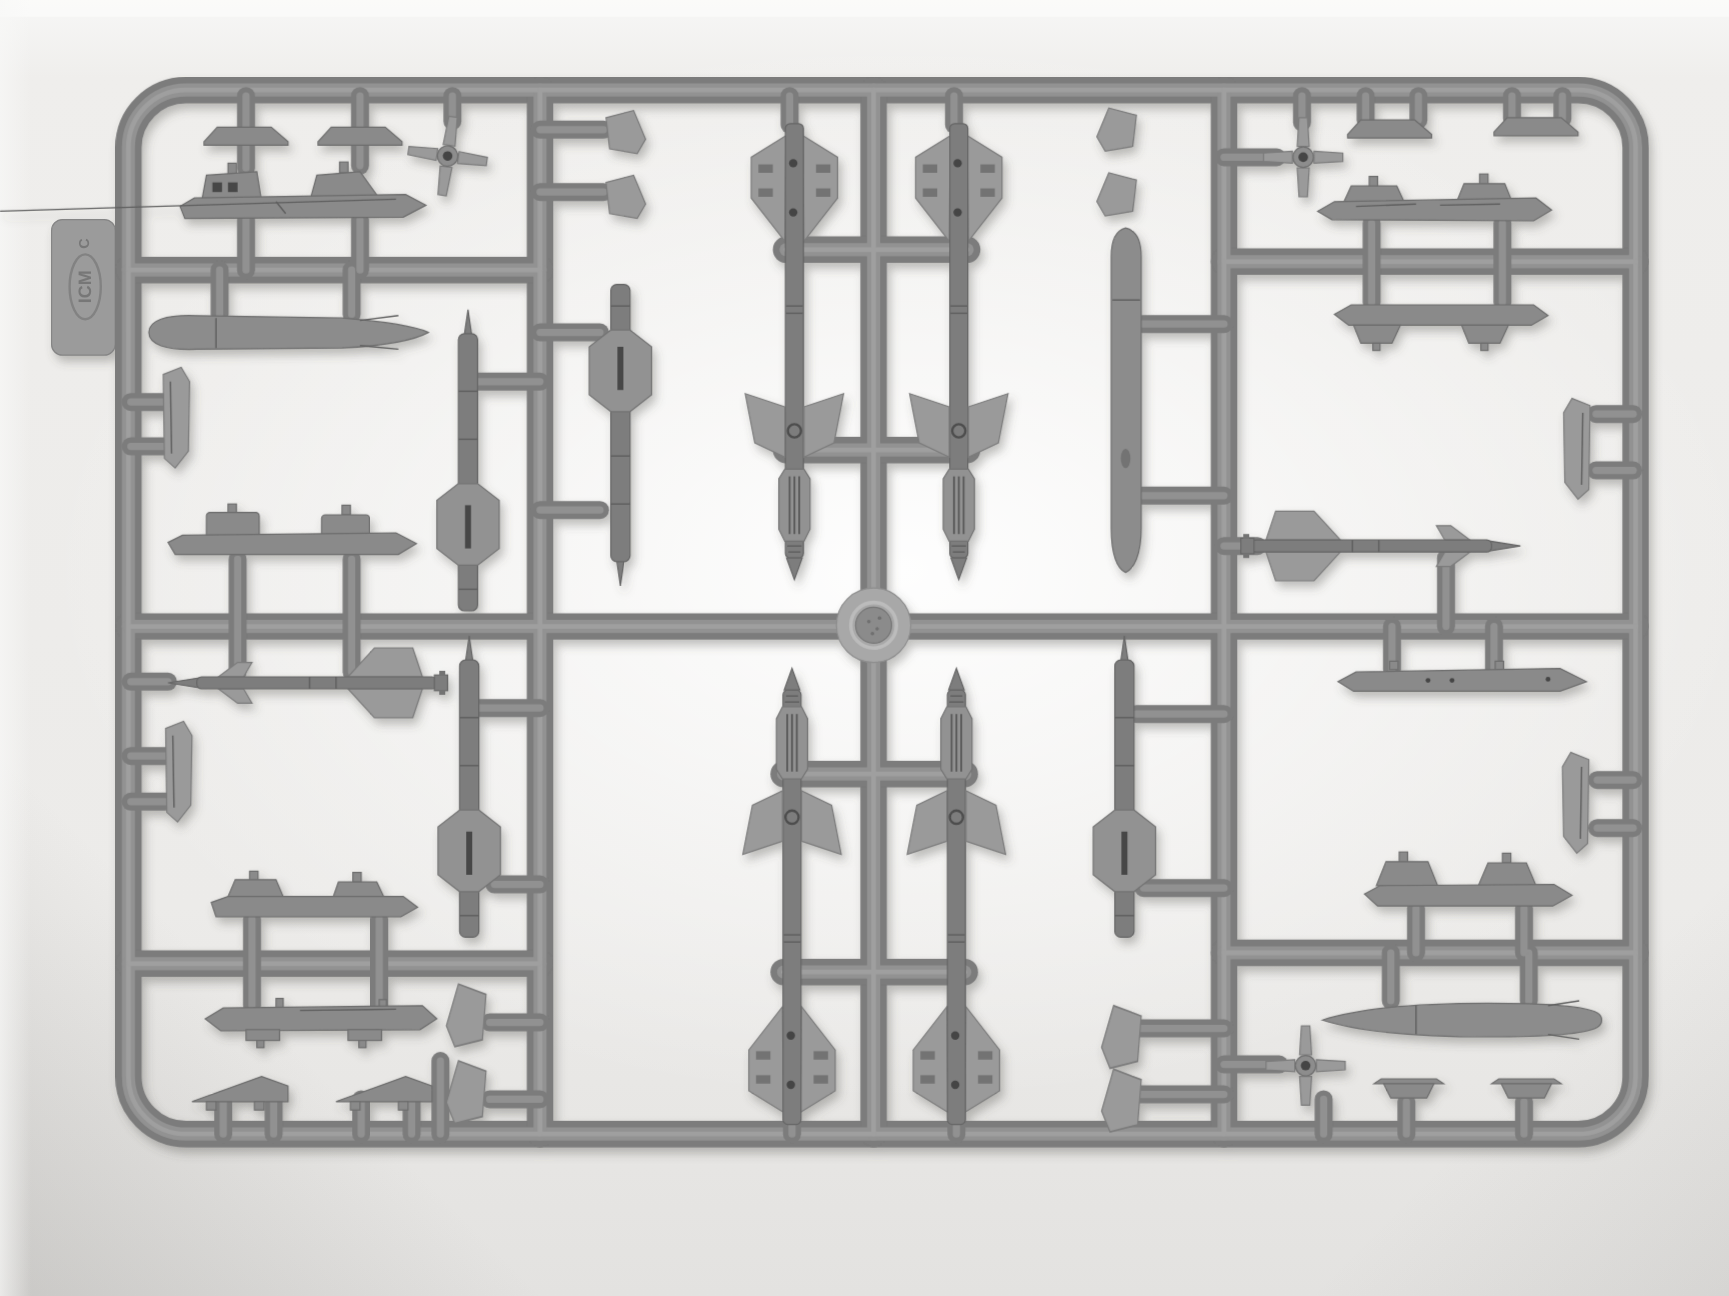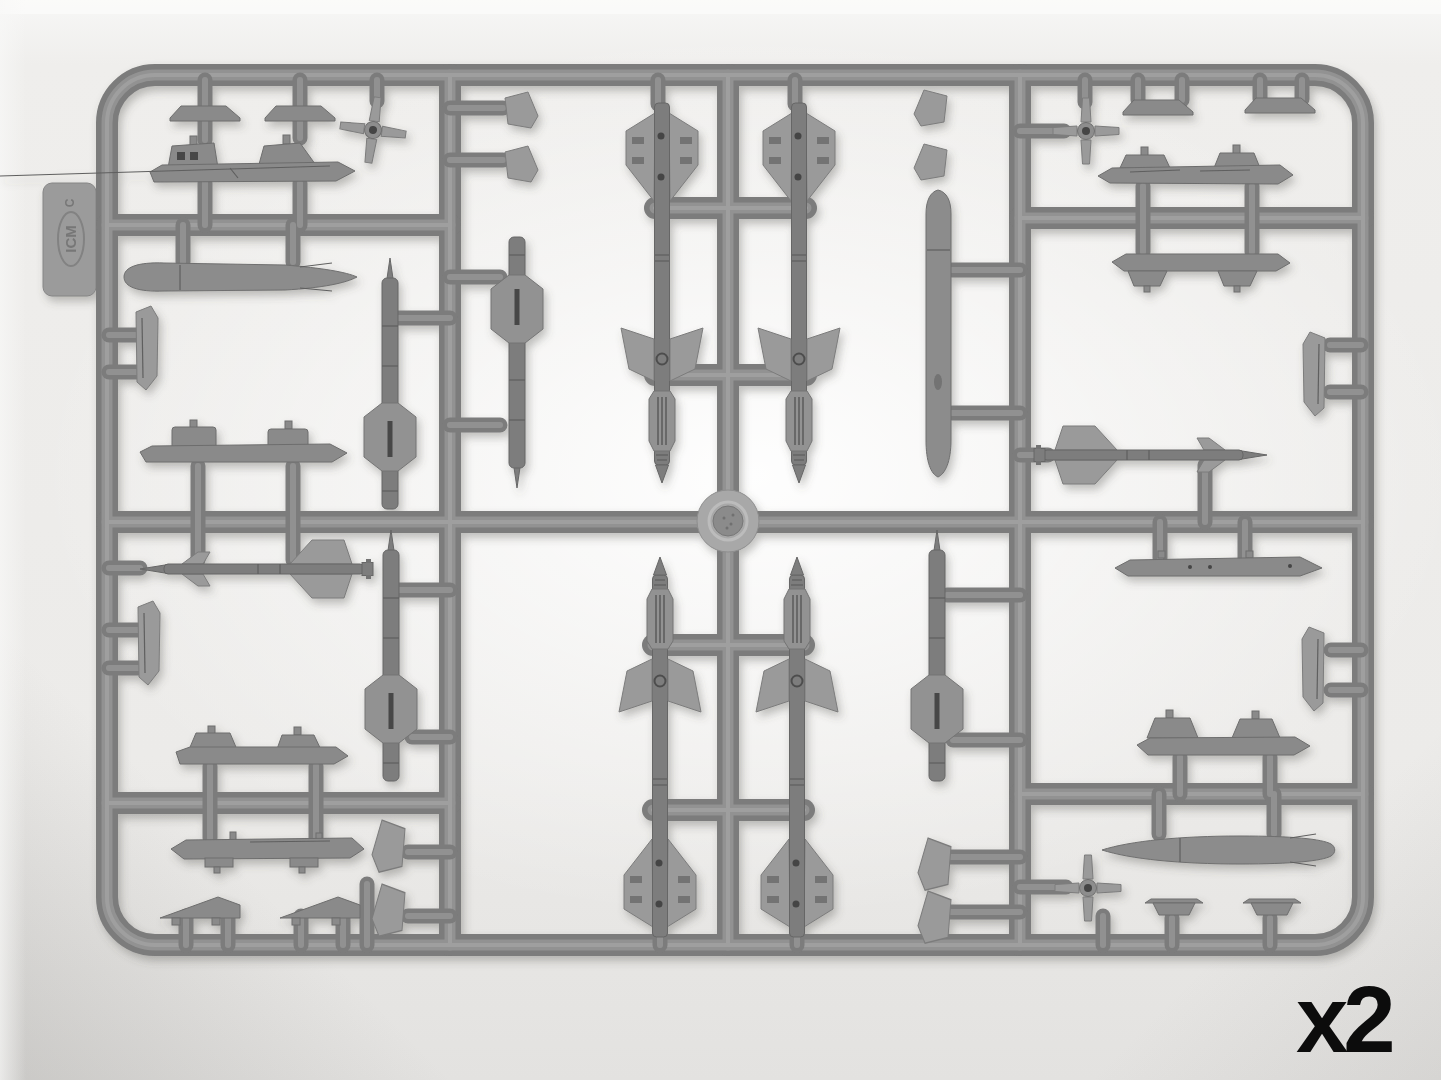--- a/index.html
+++ b/index.html
@@ -360,14 +360,13 @@
         <circle cx="728" cy="521" r="19" fill="none" stroke="#bcbcbc" stroke-width="3"></circle>
         <circle cx="728" cy="521" r="15" fill="#8b8b8b" stroke="#777"></circle>
         <circle cx="724" cy="518" r="1.5" fill="#6f6f6f"></circle>
           <circle cx="731" cy="524" r="1.5" fill="#6f6f6f"></circle>
         <circle cx="727" cy="528" r="1.5" fill="#6f6f6f"></circle>
           <circle cx="733" cy="515" r="1.5" fill="#6f6f6f"></circle>
       </g>
     </g>
   </svg>
 
-  <div class="qty">x2</div>
 </div>
 
 </body></html>

